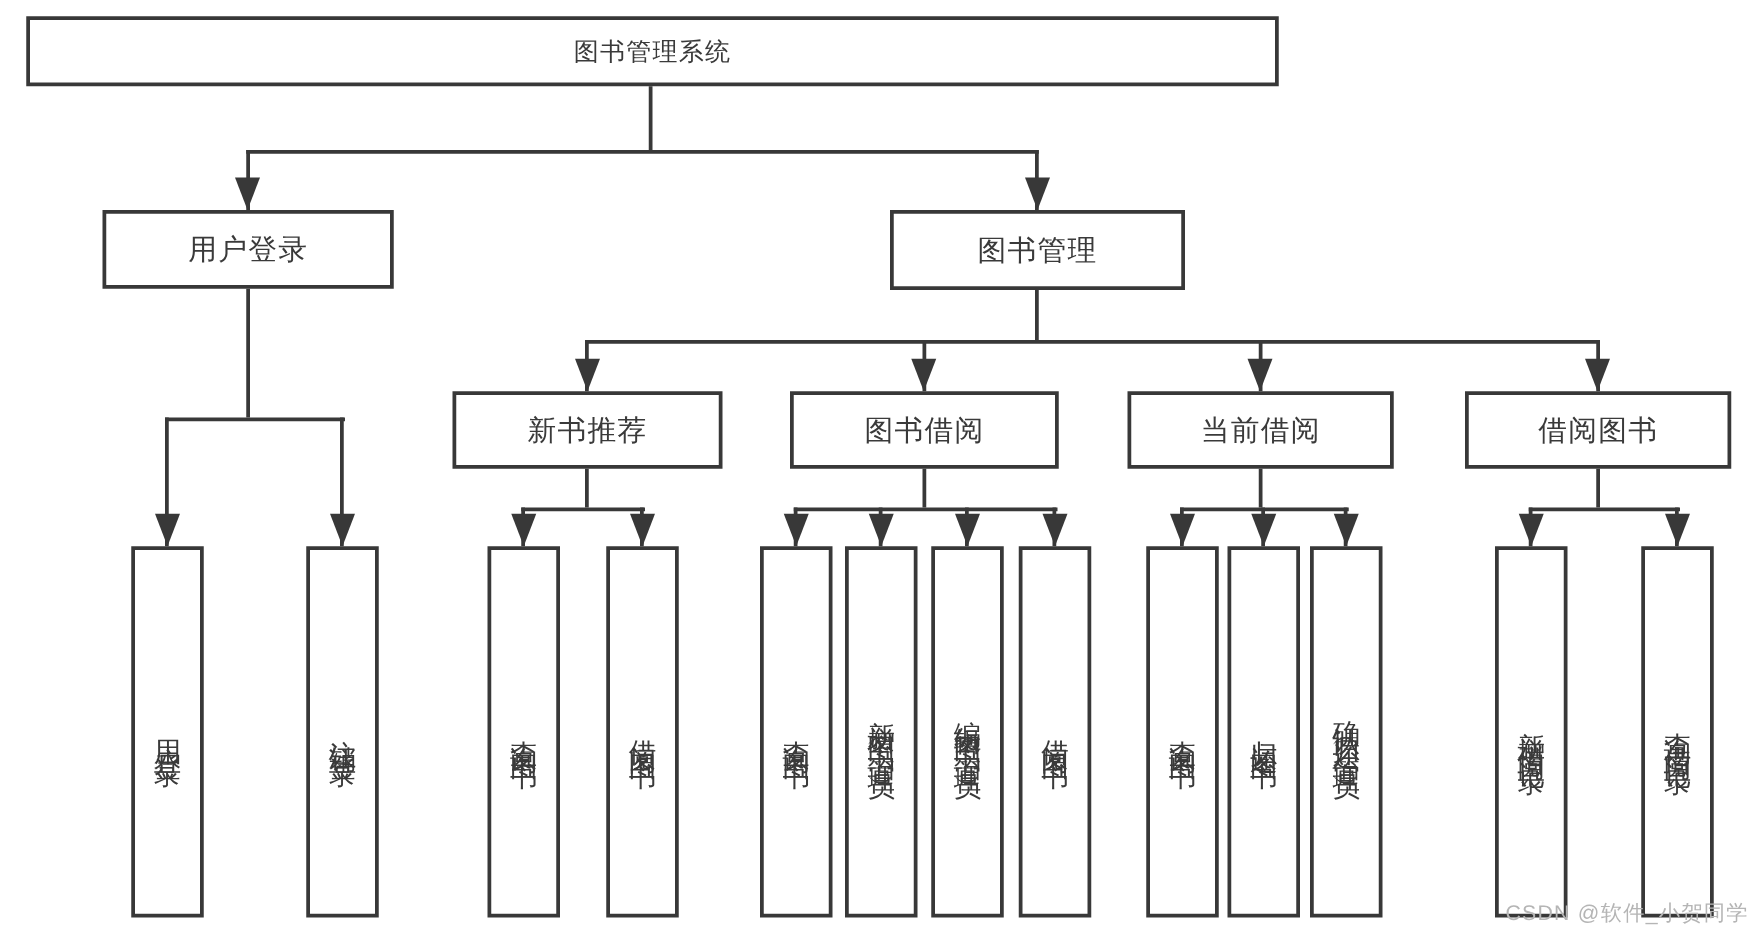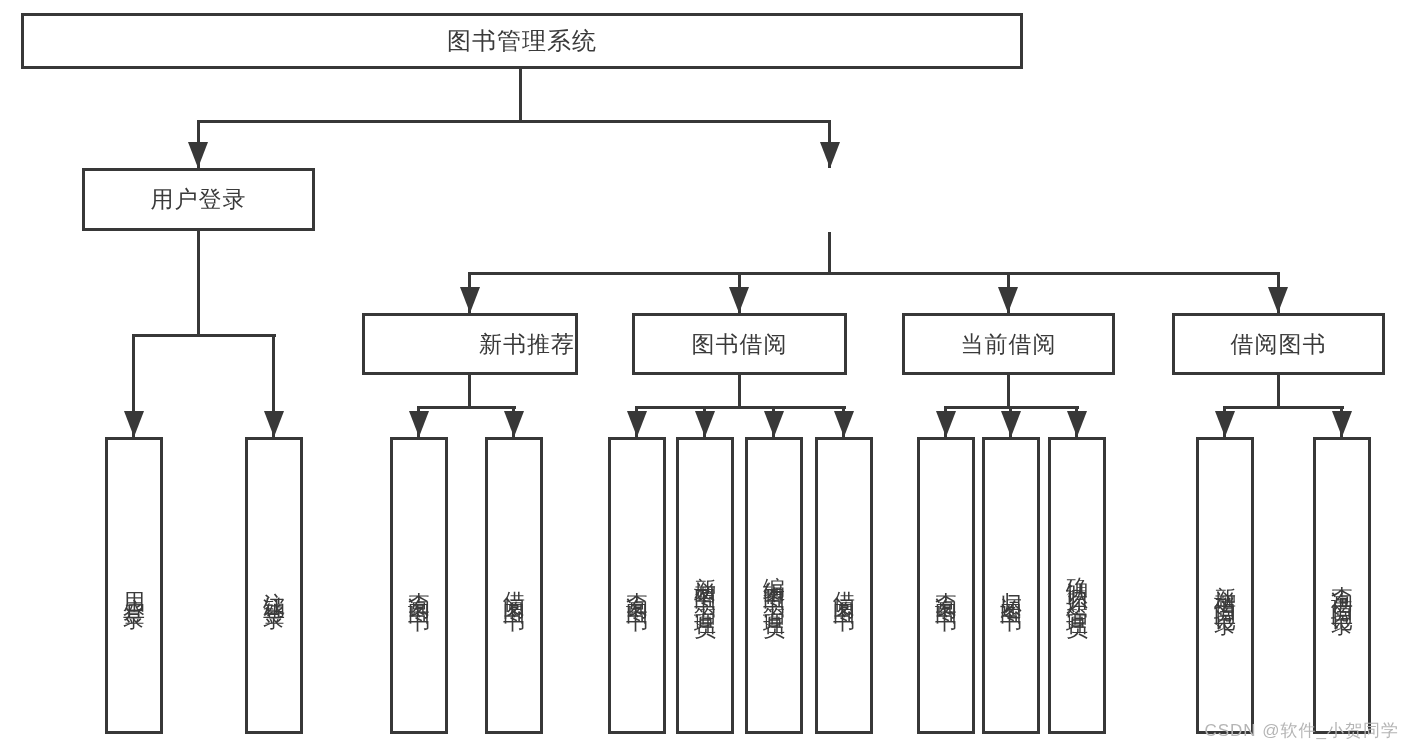--- a/index.html
+++ b/index.html
@@ -23,21 +23,21 @@
     position:absolute;
     background:var(--box-bg);
     border:3px solid var(--line-color);
     display:flex;
     align-items:center;
     justify-content:center;
     font-size:23px;
     letter-spacing:1px;
     color:var(--text-color);
   }
-  .node.root{font-size:24px;}
+  .node.root{font-size:20px;}
   .leaf{
     position:absolute;
     top:437px;
     width:58px;
     height:297px;
     background:var(--box-bg);
     border:3px solid var(--line-color);
     display:flex;
     align-items:center;
     justify-content:center;
@@ -76,22 +76,25 @@
 <div class="canvas">
 
   <div class="node root" style="left:21px;top:13px;width:1002px;height:56px;">
     <span>图书管理系统</span>
   </div>
 
   <div class="node" style="left:82px;top:168px;width:233px;height:63px;">
     <span>用户登录</span>
   </div>
 
-
-  <div class="node" style="left:362px;top:313px;width:216px;height:62px;justify-content:flex-end;">
+  <div class="node" style="left:712px;top:168px;width:236px;height:64px;">
+    <span>图书管理</span>
+  </div>
+
+  <div class="node" style="left:362px;top:313px;width:216px;height:62px;">
     <span>新书推荐</span>
   </div>
 
   <div class="node" style="left:902px;top:313px;width:213px;height:62px;">
     <span>当前借阅</span>
   </div>
 
   <div class="node" style="left:632px;top:313px;width:215px;height:62px;">
     <span>图书借阅</span>
   </div>

